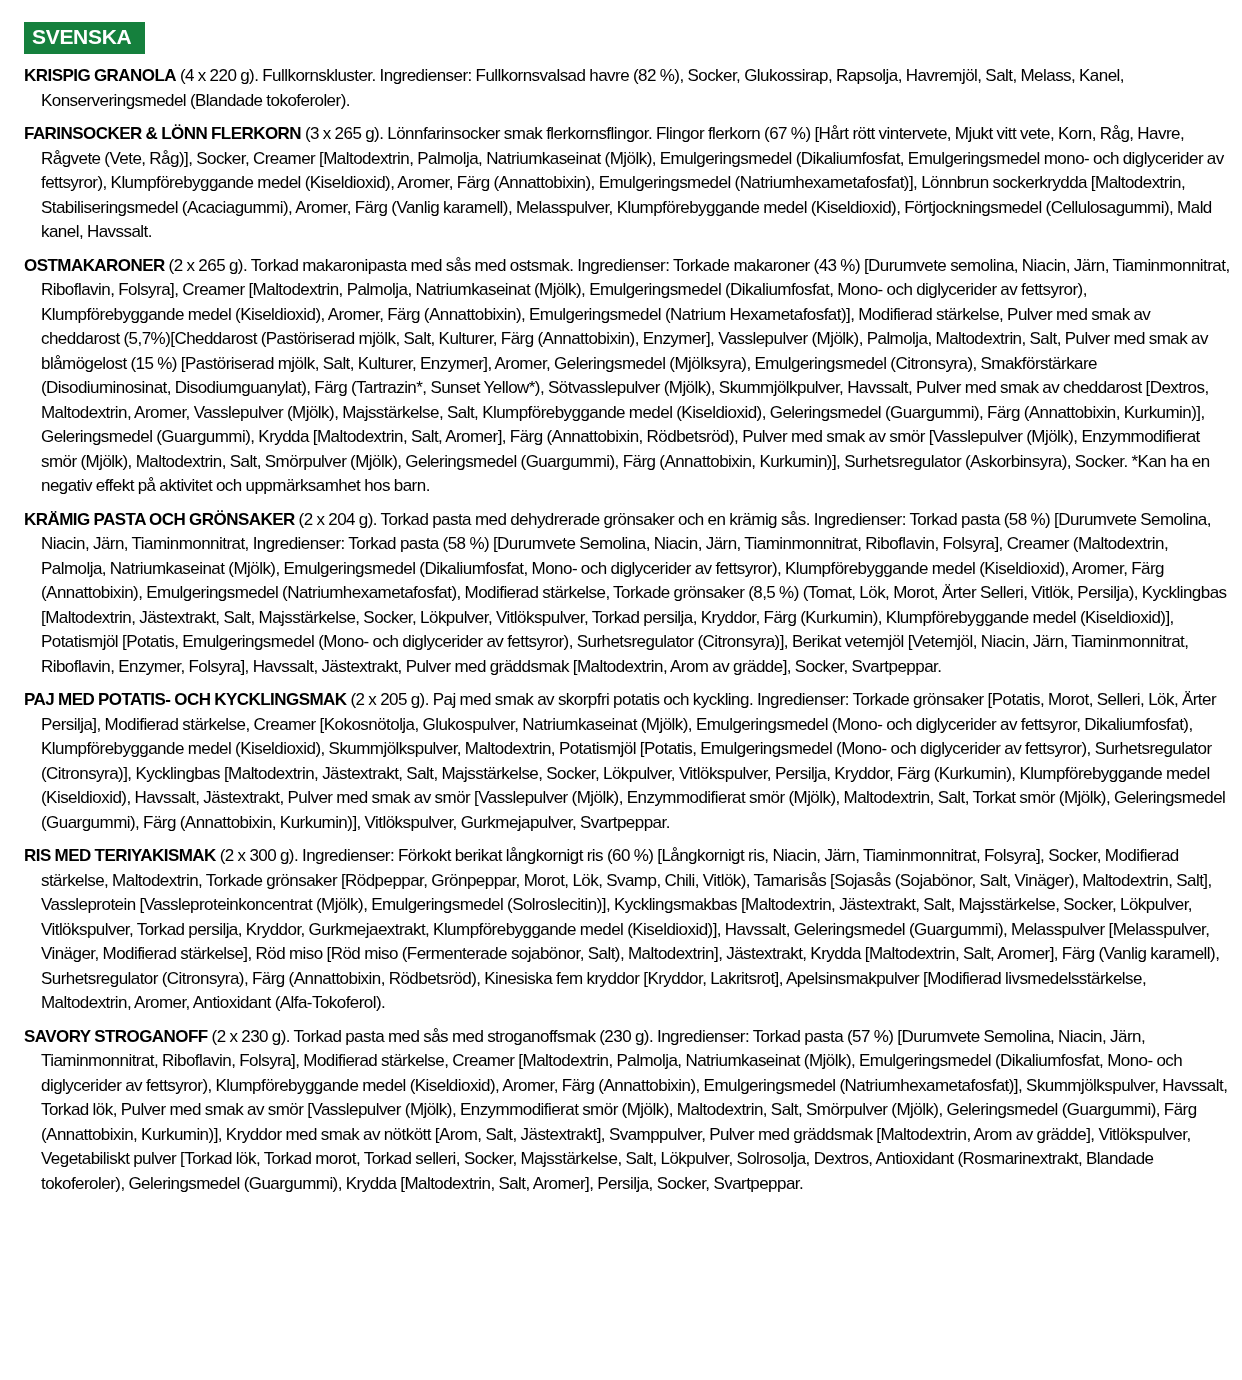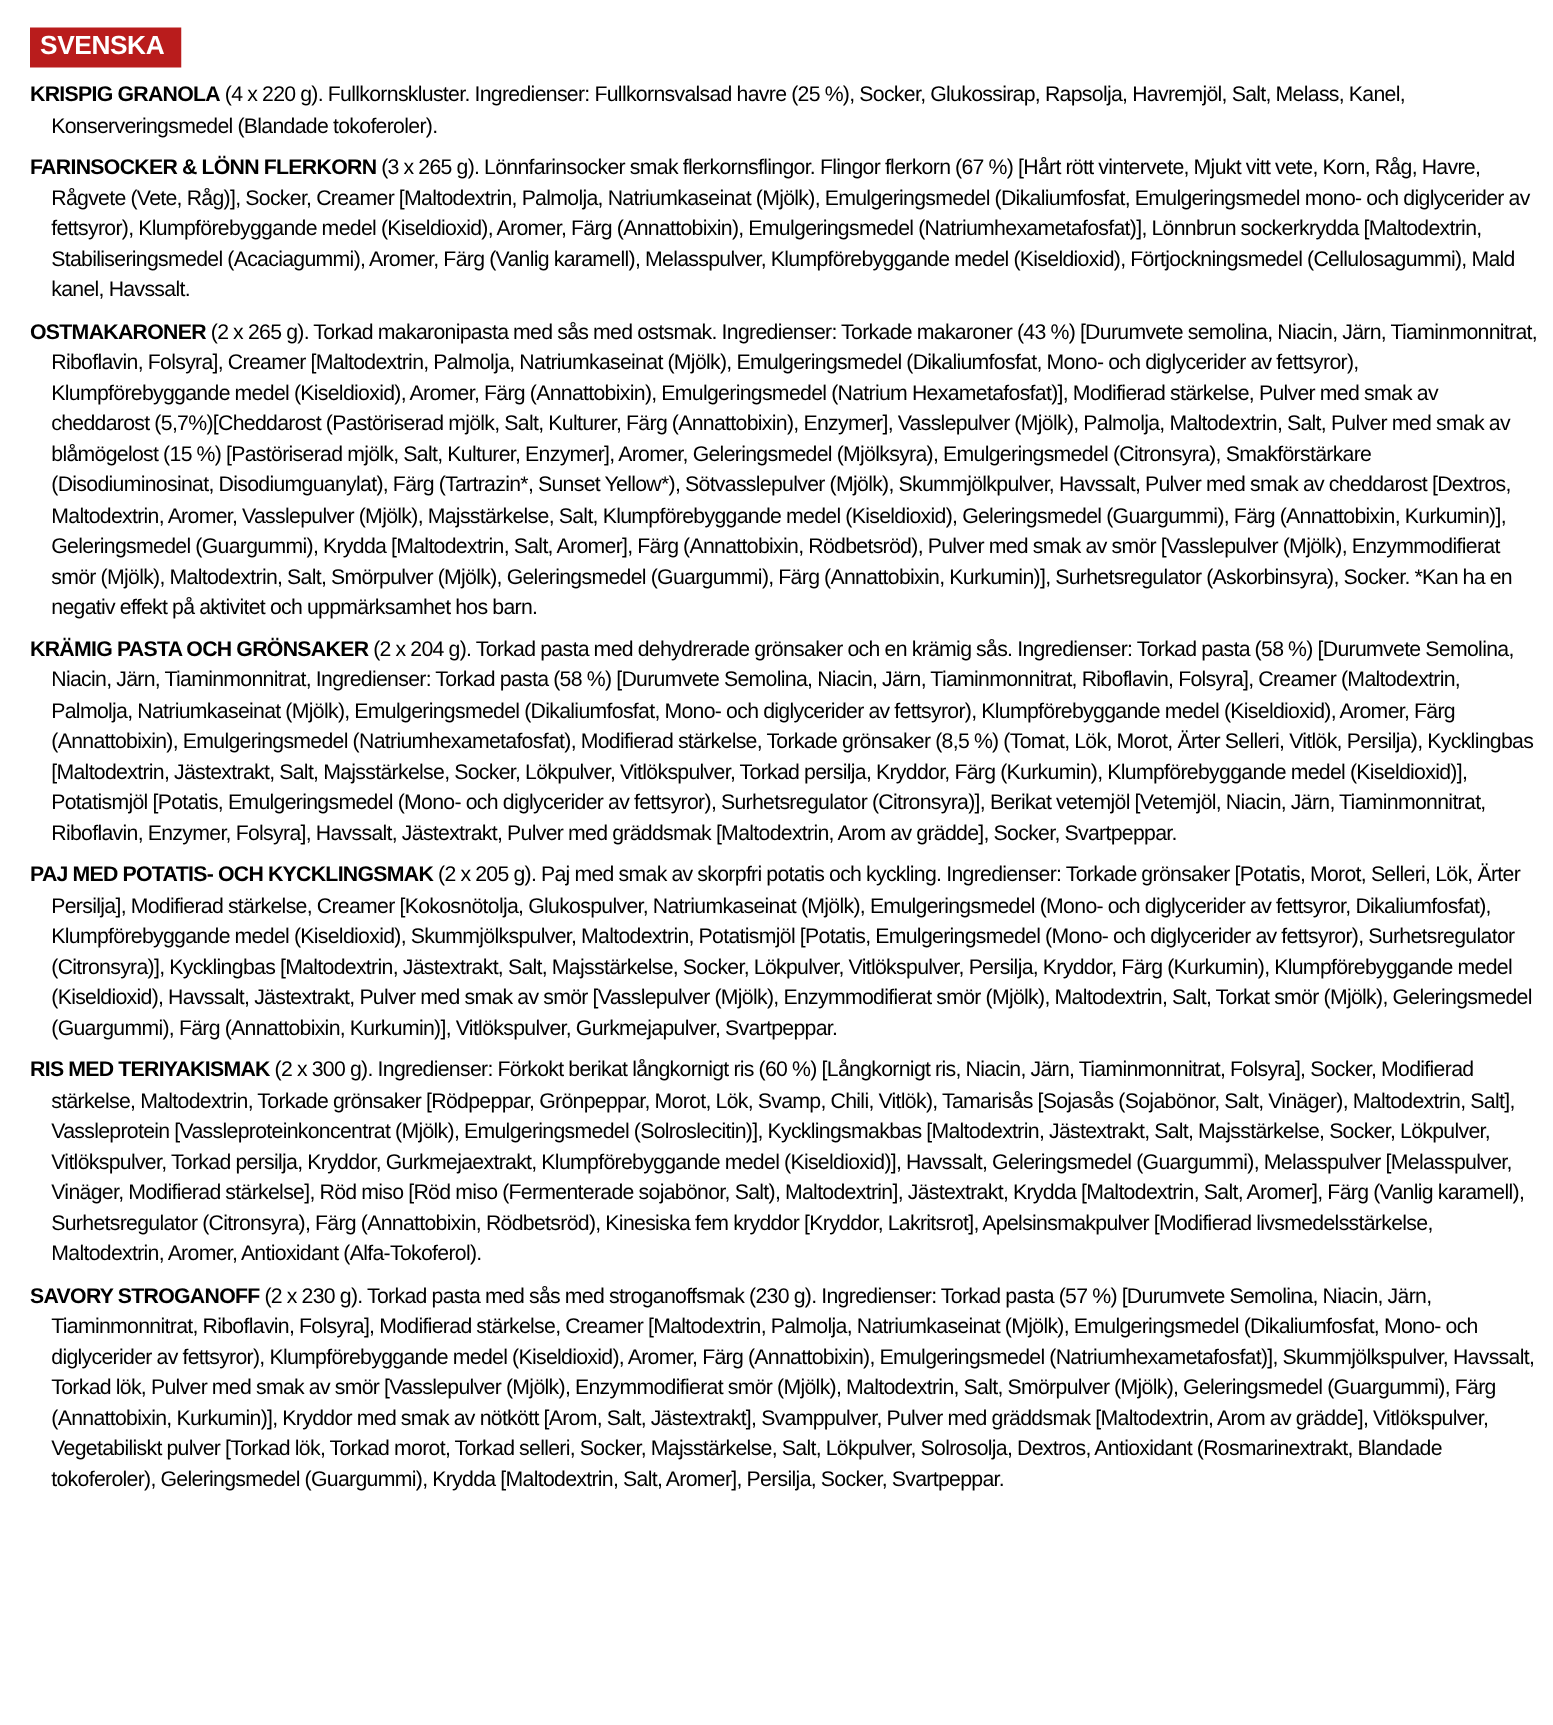--- a/index.html
+++ b/index.html
@@ -7,21 +7,21 @@
   body {
     width: 1242px;
     min-height: 1380px;
     font-family: "Liberation Sans", "DejaVu Sans", sans-serif;
     color: #000;
     padding: 16px 12px 24px 24px;
     font-stretch: condensed;
   }
   .lang-tag {
     display: inline-block;
-    background: #b91c1c;
+    background: #15803d;
     color: #ffffff;
     font-weight: bold;
     font-size: 21px;
     letter-spacing: -0.3px;
     padding: 3px 14px 5px 8px;
     margin: 6px 0 10px 0;
   }
   .allergy-line {
     font-weight: bold;
     font-size: 19.5px;
@@ -43,21 +43,21 @@
   .para .pname { font-weight: bold; }
 </style>
 </head>
 <body>
 
 <main>
   <div class="lang-tag">SVENSKA</div>
 
 
   <div class="paragraphs">
-      <p class="para"><b class="pname">KRISPIG GRANOLA</b><span> (4 x 220 g). Fullkornskluster. Ingredienser: Fullkornsvalsad </span><b>havre</b><span> (25 %), Socker, Glukossirap, Rapsolja, </span><b>Havre</b><span>mjöl, Salt, Melass, Kanel, Konserveringsmedel (Blandade tokoferoler).</span></p>
+      <p class="para"><b class="pname">KRISPIG GRANOLA</b><span> (4 x 220 g). Fullkornskluster. Ingredienser: Fullkornsvalsad </span><b>havre</b><span> (82 %), Socker, Glukossirap, Rapsolja, </span><b>Havre</b><span>mjöl, Salt, Melass, Kanel, Konserveringsmedel (Blandade tokoferoler).</span></p>
       <p class="para"><b class="pname">FARINSOCKER &amp; LÖNN FLERKORN</b><span> (3 x 265 g). Lönnfarinsocker smak flerkornsflingor. Flingor flerkorn (67 %) [Hårt rött vinter</span><b>vete</b><span>, Mjukt vitt </span><b>vete</b><span>, </span><b>Korn</b><span>, </span><b>Råg</b><span>, </span><b>Havre</b><span>, </span><b>Rågvete</b><span> (</span><b>Vete</b><span>, </span><b>Råg</b><span>)], Socker, Creamer [Maltodextrin, Palmolja, Natriumkaseinat (</span><b>Mjölk</b><span>), Emulgeringsmedel (Dikaliumfosfat, Emulgeringsmedel mono- och diglycerider av fettsyror), Klumpförebyggande medel (Kiseldioxid), Aromer, Färg (Annattobixin), Emulgeringsmedel (Natriumhexametafosfat)], Lönnbrun sockerkrydda [Maltodextrin, Stabiliseringsmedel (Acaciagummi), Aromer, Färg (Vanlig karamell), Melasspulver, Klumpförebyggande medel (Kiseldioxid), Förtjockningsmedel (Cellulosagummi), Mald kanel, Havssalt.</span></p>
       <p class="para"><b class="pname">OSTMAKARONER</b><span> (2 x 265 g). Torkad makaronipasta med sås med ostsmak. Ingredienser: Torkade makaroner (43 %) [Durum</span><b>vete</b><span> semolina, Niacin, Järn, Tiaminmonnitrat, Riboflavin, Folsyra], Creamer [Maltodextrin, Palmolja, Natriumkaseinat (</span><b>Mjölk</b><span>), Emulgeringsmedel (Dikaliumfosfat, Mono- och diglycerider av fettsyror), Klumpförebyggande medel (Kiseldioxid), Aromer, Färg (Annattobixin), Emulgeringsmedel (Natrium Hexametafosfat)], Modifierad stärkelse, Pulver med smak av cheddarost (5,7%)[Cheddarost (Pastöriserad </span><b>mjölk</b><span>, Salt, Kulturer, Färg (Annattobixin), Enzymer], Vasslepulver (</span><b>Mjölk</b><span>), Palmolja, Maltodextrin, Salt, Pulver med smak av blåmögelost (15 %) [Pastöriserad </span><b>mjölk</b><span>, Salt, Kulturer, Enzymer], Aromer, Geleringsmedel (</span><b>Mjölk</b><span>syra), Emulgeringsmedel (Citronsyra), Smakförstärkare (Disodiuminosinat, Disodiumguanylat), Färg (Tartrazin*, Sunset Yellow*), Sötvasslepulver (</span><b>Mjölk</b><span>), Skum</span><b>mjölk</b><span>pulver, Havssalt, Pulver med smak av cheddarost [Dextros, Maltodextrin, Aromer, Vasslepulver (</span><b>Mjölk</b><span>), Majsstärkelse, Salt, Klumpförebyggande medel (Kiseldioxid), Geleringsmedel (Guargummi), Färg (Annattobixin, Kurkumin)], Geleringsmedel (Guargummi), Krydda [Maltodextrin, Salt, Aromer], Färg (Annattobixin, Rödbetsröd), Pulver med smak av smör [Vasslepulver (</span><b>Mjölk</b><span>), Enzymmodifierat smör (</span><b>Mjölk</b><span>), Maltodextrin, Salt, Smörpulver (</span><b>Mjölk</b><span>), Geleringsmedel (Guargummi), Färg (Annattobixin, Kurkumin)], Surhetsregulator (Askorbinsyra), Socker. *Kan ha en negativ effekt på aktivitet och uppmärksamhet hos barn.</span></p>
       <p class="para"><b class="pname">KRÄMIG PASTA OCH GRÖNSAKER</b><span> (2 x 204 g). Torkad pasta med dehydrerade grönsaker och en krämig sås. Ingredienser: Torkad pasta (58 %) [Durum</span><b>vete</b><span> Semolina, Niacin, Järn, Tiaminmonnitrat, Ingredienser: Torkad pasta (58 %) [Durum</span><b>vete</b><span> Semolina, Niacin, Järn, Tiaminmonnitrat, Riboflavin, Folsyra], Creamer (Maltodextrin, Palmolja, Natriumkaseinat (</span><b>Mjölk</b><span>), Emulgeringsmedel (Dikaliumfosfat, Mono- och diglycerider av fettsyror), Klumpförebyggande medel (Kiseldioxid), Aromer, Färg (Annattobixin), Emulgeringsmedel (Natriumhexametafosfat), Modifierad stärkelse, Torkade grönsaker (8,5 %) (Tomat, Lök, Morot, Ärter </span><b>Selleri</b><span>, Vitlök, Persilja), Kycklingbas [Maltodextrin, Jästextrakt, Salt, Majsstärkelse, Socker, Lökpulver, Vitlökspulver, Torkad persilja, Kryddor, Färg (Kurkumin), Klumpförebyggande medel (Kiseldioxid)], Potatismjöl [Potatis, Emulgeringsmedel (Mono- och diglycerider av fettsyror), Surhetsregulator (Citronsyra)], Berikat </span><b>vete</b><span>mjöl [</span><b>Vete</b><span>mjöl, Niacin, Järn, Tiaminmonnitrat, Riboflavin, Enzymer, Folsyra], Havssalt, Jästextrakt, Pulver med gräddsmak [Maltodextrin, Arom av grädde], Socker, Svartpeppar.</span></p>
       <p class="para"><b class="pname">PAJ MED POTATIS- OCH KYCKLINGSMAK</b><span> (2 x 205 g). Paj med smak av skorpfri potatis och kyckling. Ingredienser: Torkade grönsaker [Potatis, Morot, </span><b>Selleri</b><span>, Lök, Ärter Persilja], Modifierad stärkelse, Creamer [Kokosnötolja, Glukospulver, Natriumkaseinat (</span><b>Mjölk</b><span>), Emulgeringsmedel (Mono- och diglycerider av fettsyror, Dikaliumfosfat), Klumpförebyggande medel (Kiseldioxid), Skum</span><b>mjölks</b><span>pulver, Maltodextrin, Potatismjöl [Potatis, Emulgeringsmedel (Mono- och diglycerider av fettsyror), Surhetsregulator (Citronsyra)], Kycklingbas [Maltodextrin, Jästextrakt, Salt, Majsstärkelse, Socker, Lökpulver, Vitlökspulver, Persilja, Kryddor, Färg (Kurkumin), Klumpförebyggande medel (Kiseldioxid), Havssalt, Jästextrakt, Pulver med smak av smör [Vasslepulver (</span><b>Mjölk</b><span>), Enzymmodifierat smör (</span><b>Mjölk</b><span>), Maltodextrin, Salt, Torkat smör (</span><b>Mjölk</b><span>), Geleringsmedel (Guargummi), Färg (Annattobixin, Kurkumin)], Vitlökspulver, Gurkmejapulver, Svartpeppar.</span></p>
       <p class="para"><b class="pname">RIS MED TERIYAKISMAK</b><span> (2 x 300 g). Ingredienser: Förkokt berikat långkornigt ris (60 %) [Långkornigt ris, Niacin, Järn, Tiaminmonnitrat, Folsyra], Socker, Modifierad stärkelse, Maltodextrin, Torkade grönsaker [Rödpeppar, Grönpeppar, Morot, Lök, Svamp, Chili, Vitlök), Tamarisås [</span><b>Soja</b><span>sås (</span><b>Soja</b><span>bönor, Salt, Vinäger), Maltodextrin, Salt], Vassleprotein [Vassleproteinkoncentrat (</span><b>Mjölk</b><span>), Emulgeringsmedel (Solroslecitin)], Kycklingsmakbas [Maltodextrin, Jästextrakt, Salt, Majsstärkelse, Socker, Lökpulver, Vitlökspulver, Torkad persilja, Kryddor, Gurkmejaextrakt, Klumpförebyggande medel (Kiseldioxid)], Havssalt, Geleringsmedel (Guargummi), Melasspulver [Melasspulver, Vinäger, Modifierad stärkelse], Röd miso [Röd miso (Fermenterade </span><b>soja</b><span>bönor, Salt), Maltodextrin], Jästextrakt, Krydda [Maltodextrin, Salt, Aromer], Färg (Vanlig karamell), Surhetsregulator (Citronsyra), Färg (Annattobixin, Rödbetsröd), Kinesiska fem kryddor [Kryddor, Lakritsrot], Apelsinsmakpulver [Modifierad livsmedelsstärkelse, Maltodextrin, Aromer, Antioxidant (Alfa-Tokoferol).</span></p>
       <p class="para"><b class="pname">SAVORY STROGANOFF</b><span> (2 x 230 g). Torkad pasta med sås med stroganoffsmak (230 g). Ingredienser: Torkad pasta (57 %) [Durum</span><b>vete</b><span> Semolina, Niacin, Järn, Tiaminmonnitrat, Riboflavin, Folsyra], Modifierad stärkelse, Creamer [Maltodextrin, Palmolja, Natriumkaseinat (</span><b>Mjölk</b><span>), Emulgeringsmedel (Dikaliumfosfat, Mono- och diglycerider av fettsyror), Klumpförebyggande medel (Kiseldioxid), Aromer, Färg (Annattobixin), Emulgeringsmedel (Natriumhexametafosfat)], Skum</span><b>mjölk</b><span>spulver, Havssalt, Torkad lök, Pulver med smak av smör [Vasslepulver (</span><b>Mjölk</b><span>), Enzymmodifierat smör (</span><b>Mjölk</b><span>), Maltodextrin, Salt, Smörpulver (</span><b>Mjölk</b><span>), Geleringsmedel (Guargummi), Färg (Annattobixin, Kurkumin)], Kryddor med smak av nötkött [Arom, Salt, Jästextrakt], Svamppulver, Pulver med gräddsmak [Maltodextrin, Arom av grädde], Vitlökspulver, Vegetabiliskt pulver [Torkad lök, Torkad morot, Torkad </span><b>selleri</b><span>, Socker, Majsstärkelse, Salt, Lökpulver, Solrosolja, Dextros, Antioxidant (Rosmarinextrakt, Blandade tokoferoler), Geleringsmedel (Guargummi), Krydda [Maltodextrin, Salt, Aromer], Persilja, Socker, Svartpeppar.</span></p>
     </div>
 </main>
 
 </body></html>

